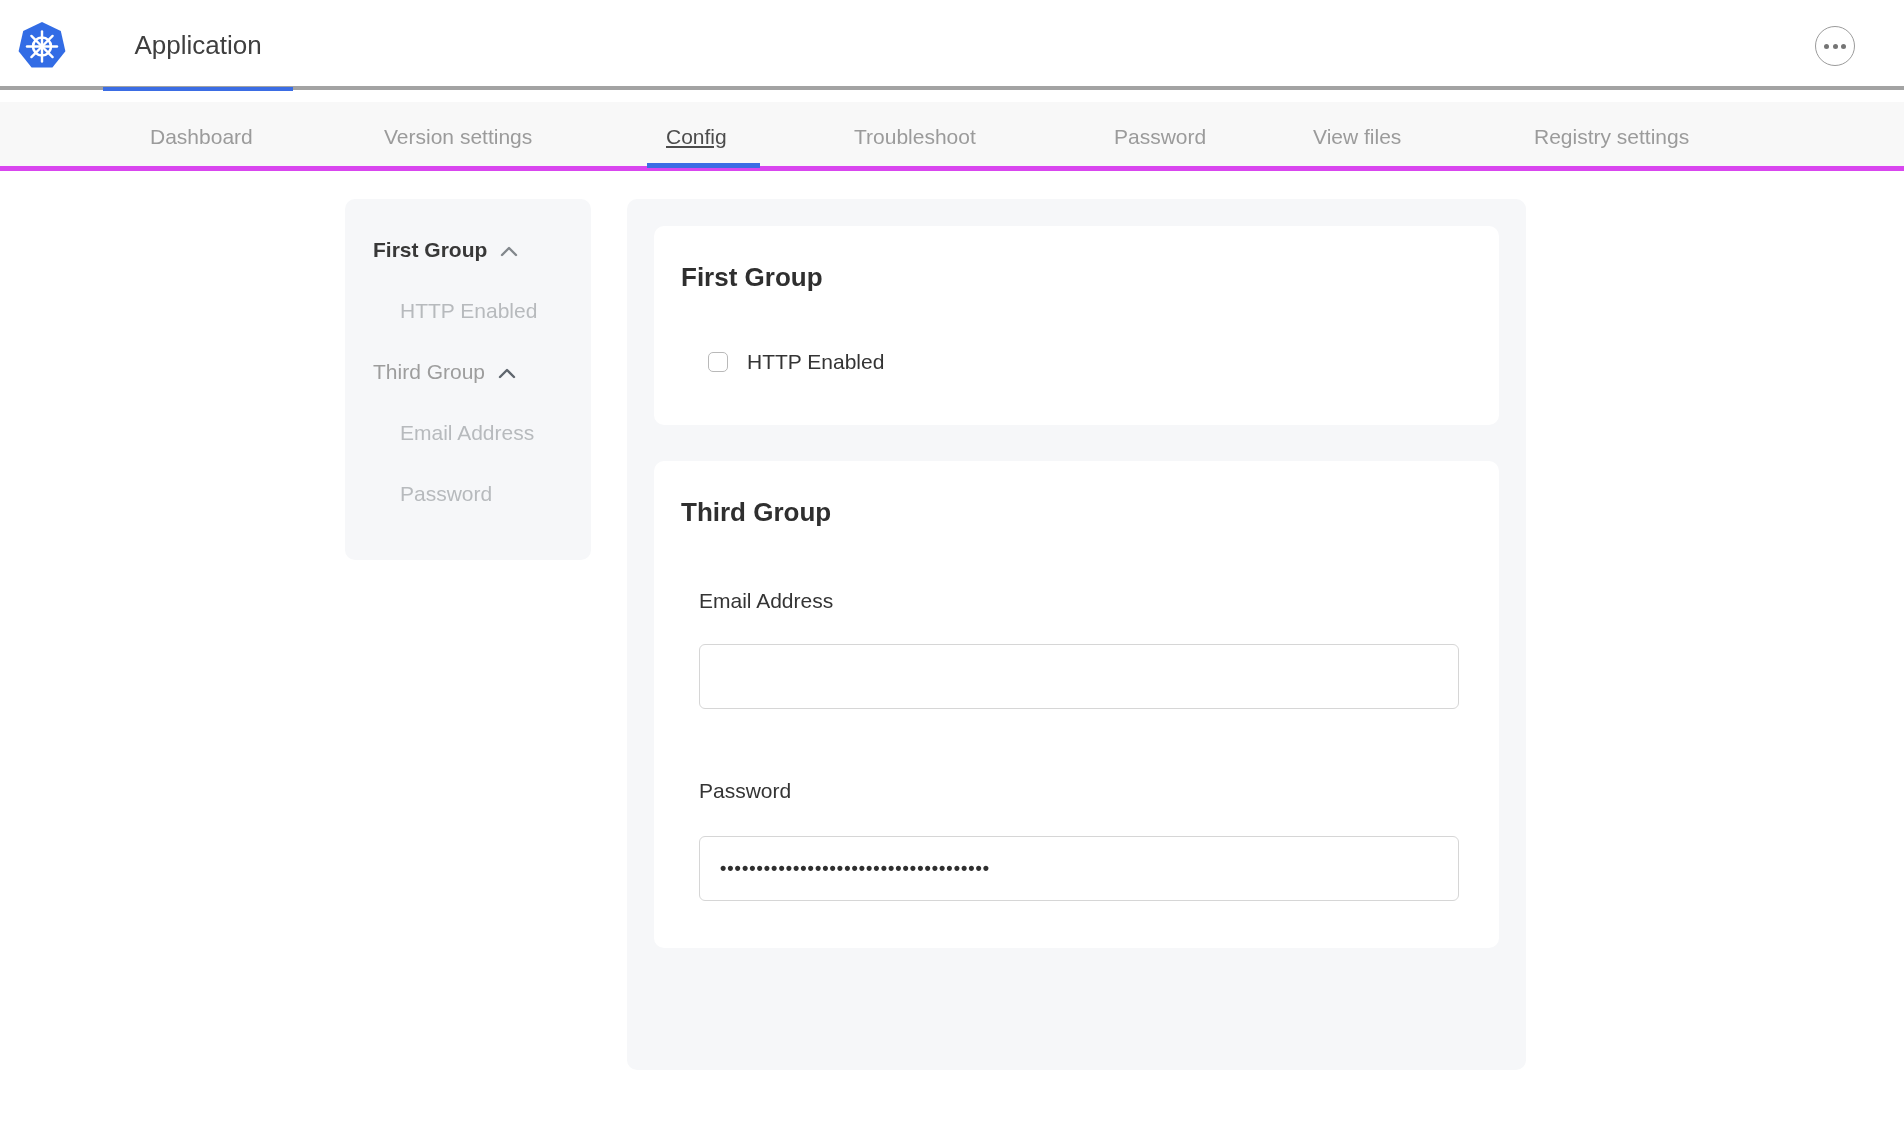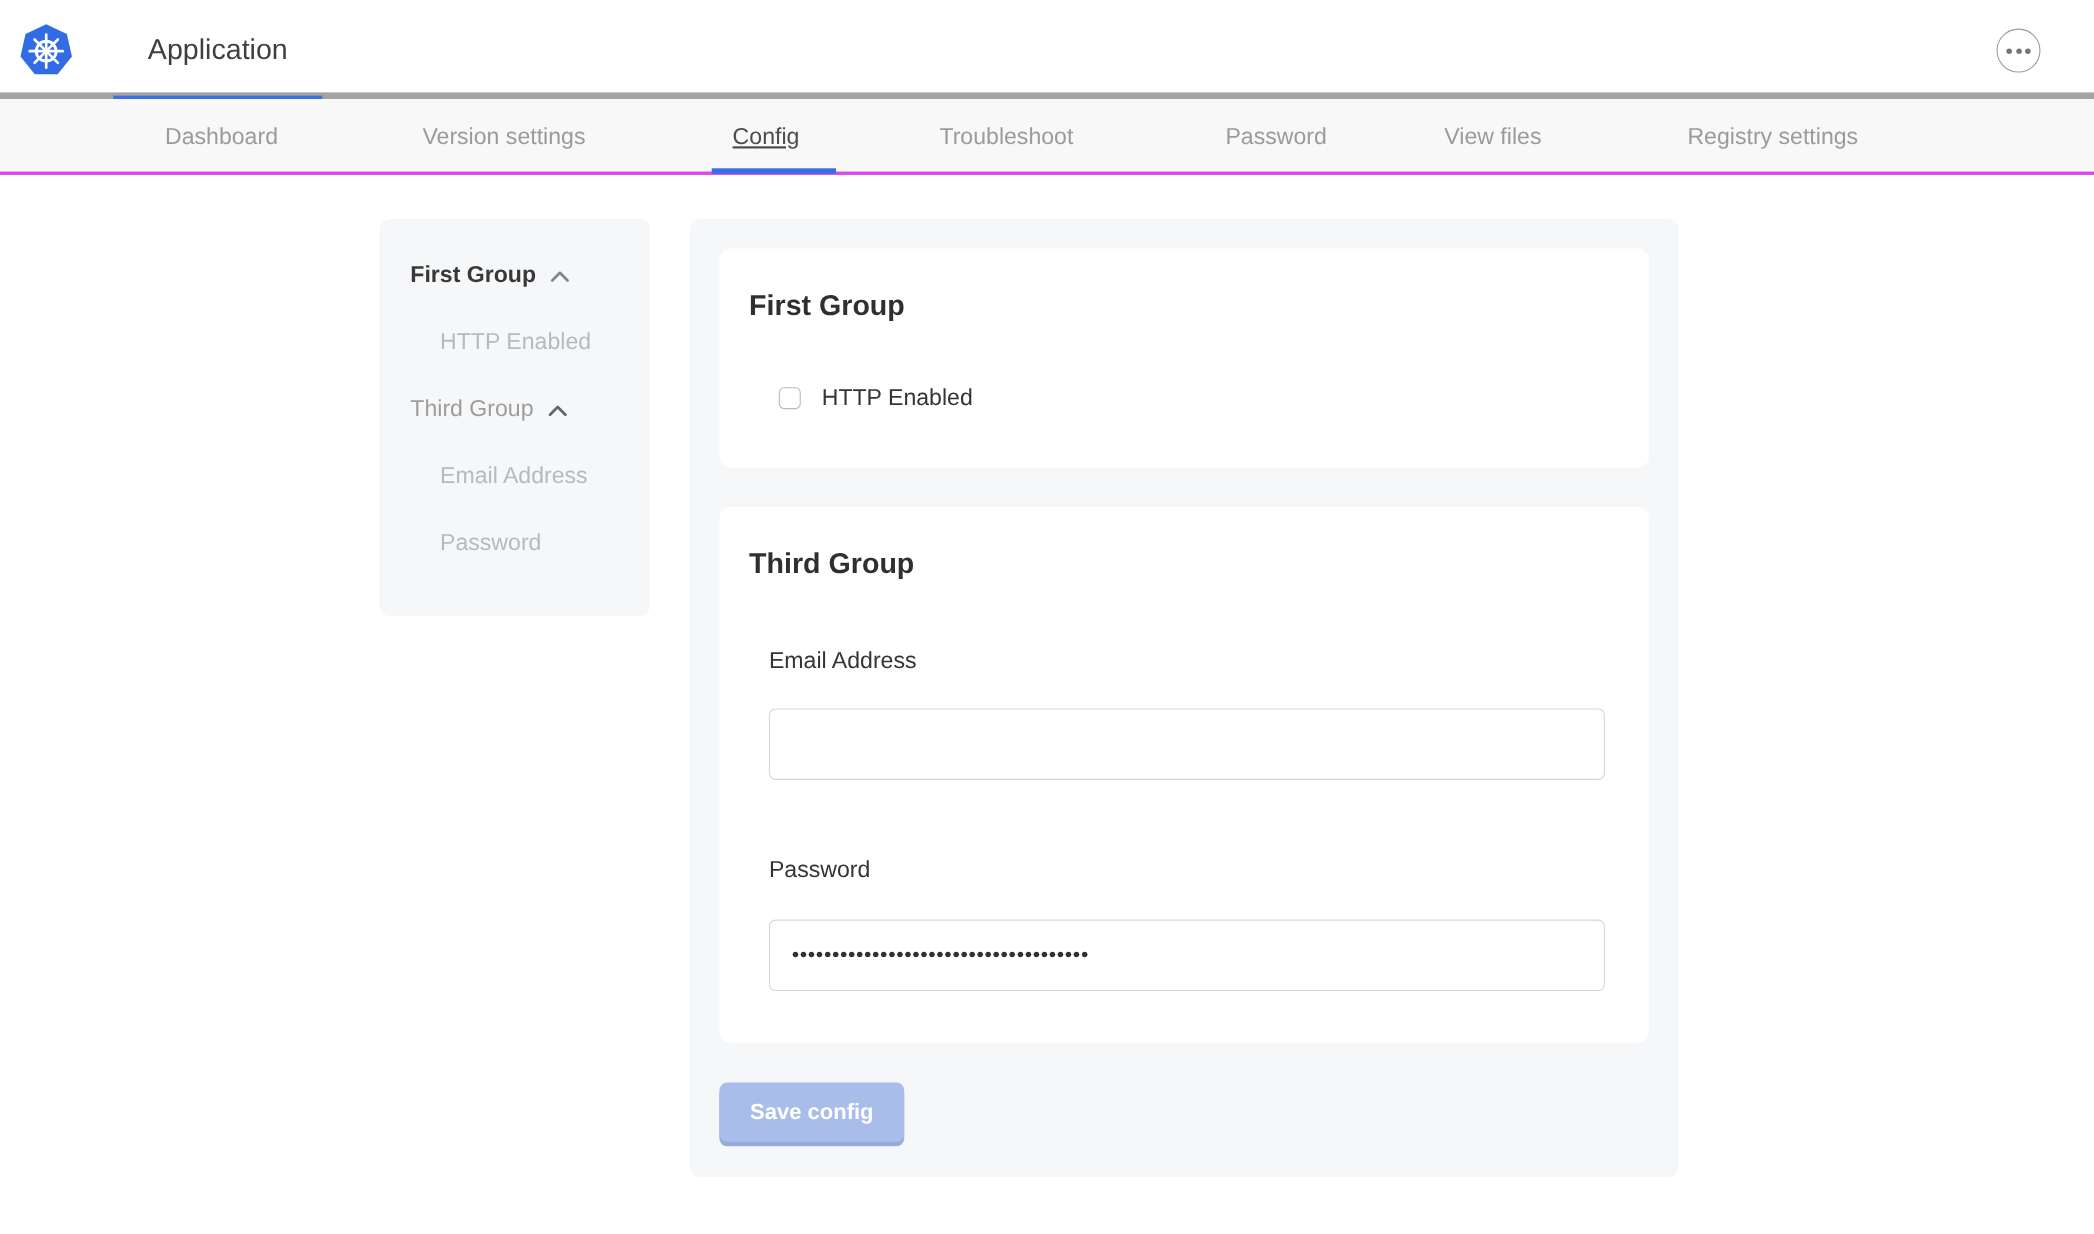--- a/index.html
+++ b/index.html
@@ -8,42 +8,42 @@
     background:#ffffff;
     font-family:"Liberation Sans", sans-serif;
     position:relative;
     overflow:hidden;
     color:#3f3f3f;
   }
 
   
   .header {
     position:absolute; top:0; left:0; width:1904px; height:90px;
-    background:#fff; border-bottom:6px solid #a3a3a3;
+    background:#fff; border-bottom:4px solid #a3a3a3;
   }
   .logo { position:absolute; left:17px; top:20px; width:50px; height:52px; }
   .app-tab {
     position:absolute; left:103px; top:0; width:190px; height:90px;
     display:flex; align-items:center; justify-content:center;
     font-size:26px; color:#3f3f3f; cursor:pointer;
   }
   .app-tab-underline {
     position:absolute; left:0; bottom:-1px; width:100%; height:4px; background:#3b6de4;
   }
   .menu-btn {
     position:absolute; left:1815px; top:26px; width:40px; height:40px;
     border:1.5px solid #9b9b9b; border-radius:50%; background:#fff;
     display:flex; align-items:center; justify-content:center; gap:3.5px; cursor:pointer;
   }
   .menu-btn .dot { width:5px; height:5px; border-radius:50%; background:#757575; }
 
   
   .nav {
-    position:absolute; top:90px; left:0; width:1904px; height:69px;
-    background:#f8f8f8; border-bottom:3px solid #d946ef;
+    position:absolute; top:102px; left:0; width:1904px; height:69px;
+    background:#f8f8f8; border-bottom:5px solid #d946ef;
   }
   .nav-tab {
     position:absolute; top:0; height:69px; display:flex; align-items:center;
     font-size:21px; color:#9b9b9b; cursor:pointer; white-space:nowrap;
   }
   .nav-tab.active { color:#4c4c4c;text-decoration:underline; }
   .nav-underline {
     position:absolute; left:647px; bottom:-2px; width:113px; height:5px; background:#3b6de4;
   }
 
@@ -190,14 +190,13 @@
   <div class="card card-third">
     <div class="card-title">Third Group</div>
 
     <div class="field-label fl-email">Email Address</div>
     <input class="text-input" type="text" value="" style="">
 
     <div class="field-label fl-password">Password</div>
     <input class="text-input input-password" type="text" value="•••••••••••••••••••••••••••••••••••••" style="">
   </div>
 
-  <button class="save-btn">Save config</button>
 </div>
 
 </body></html>

